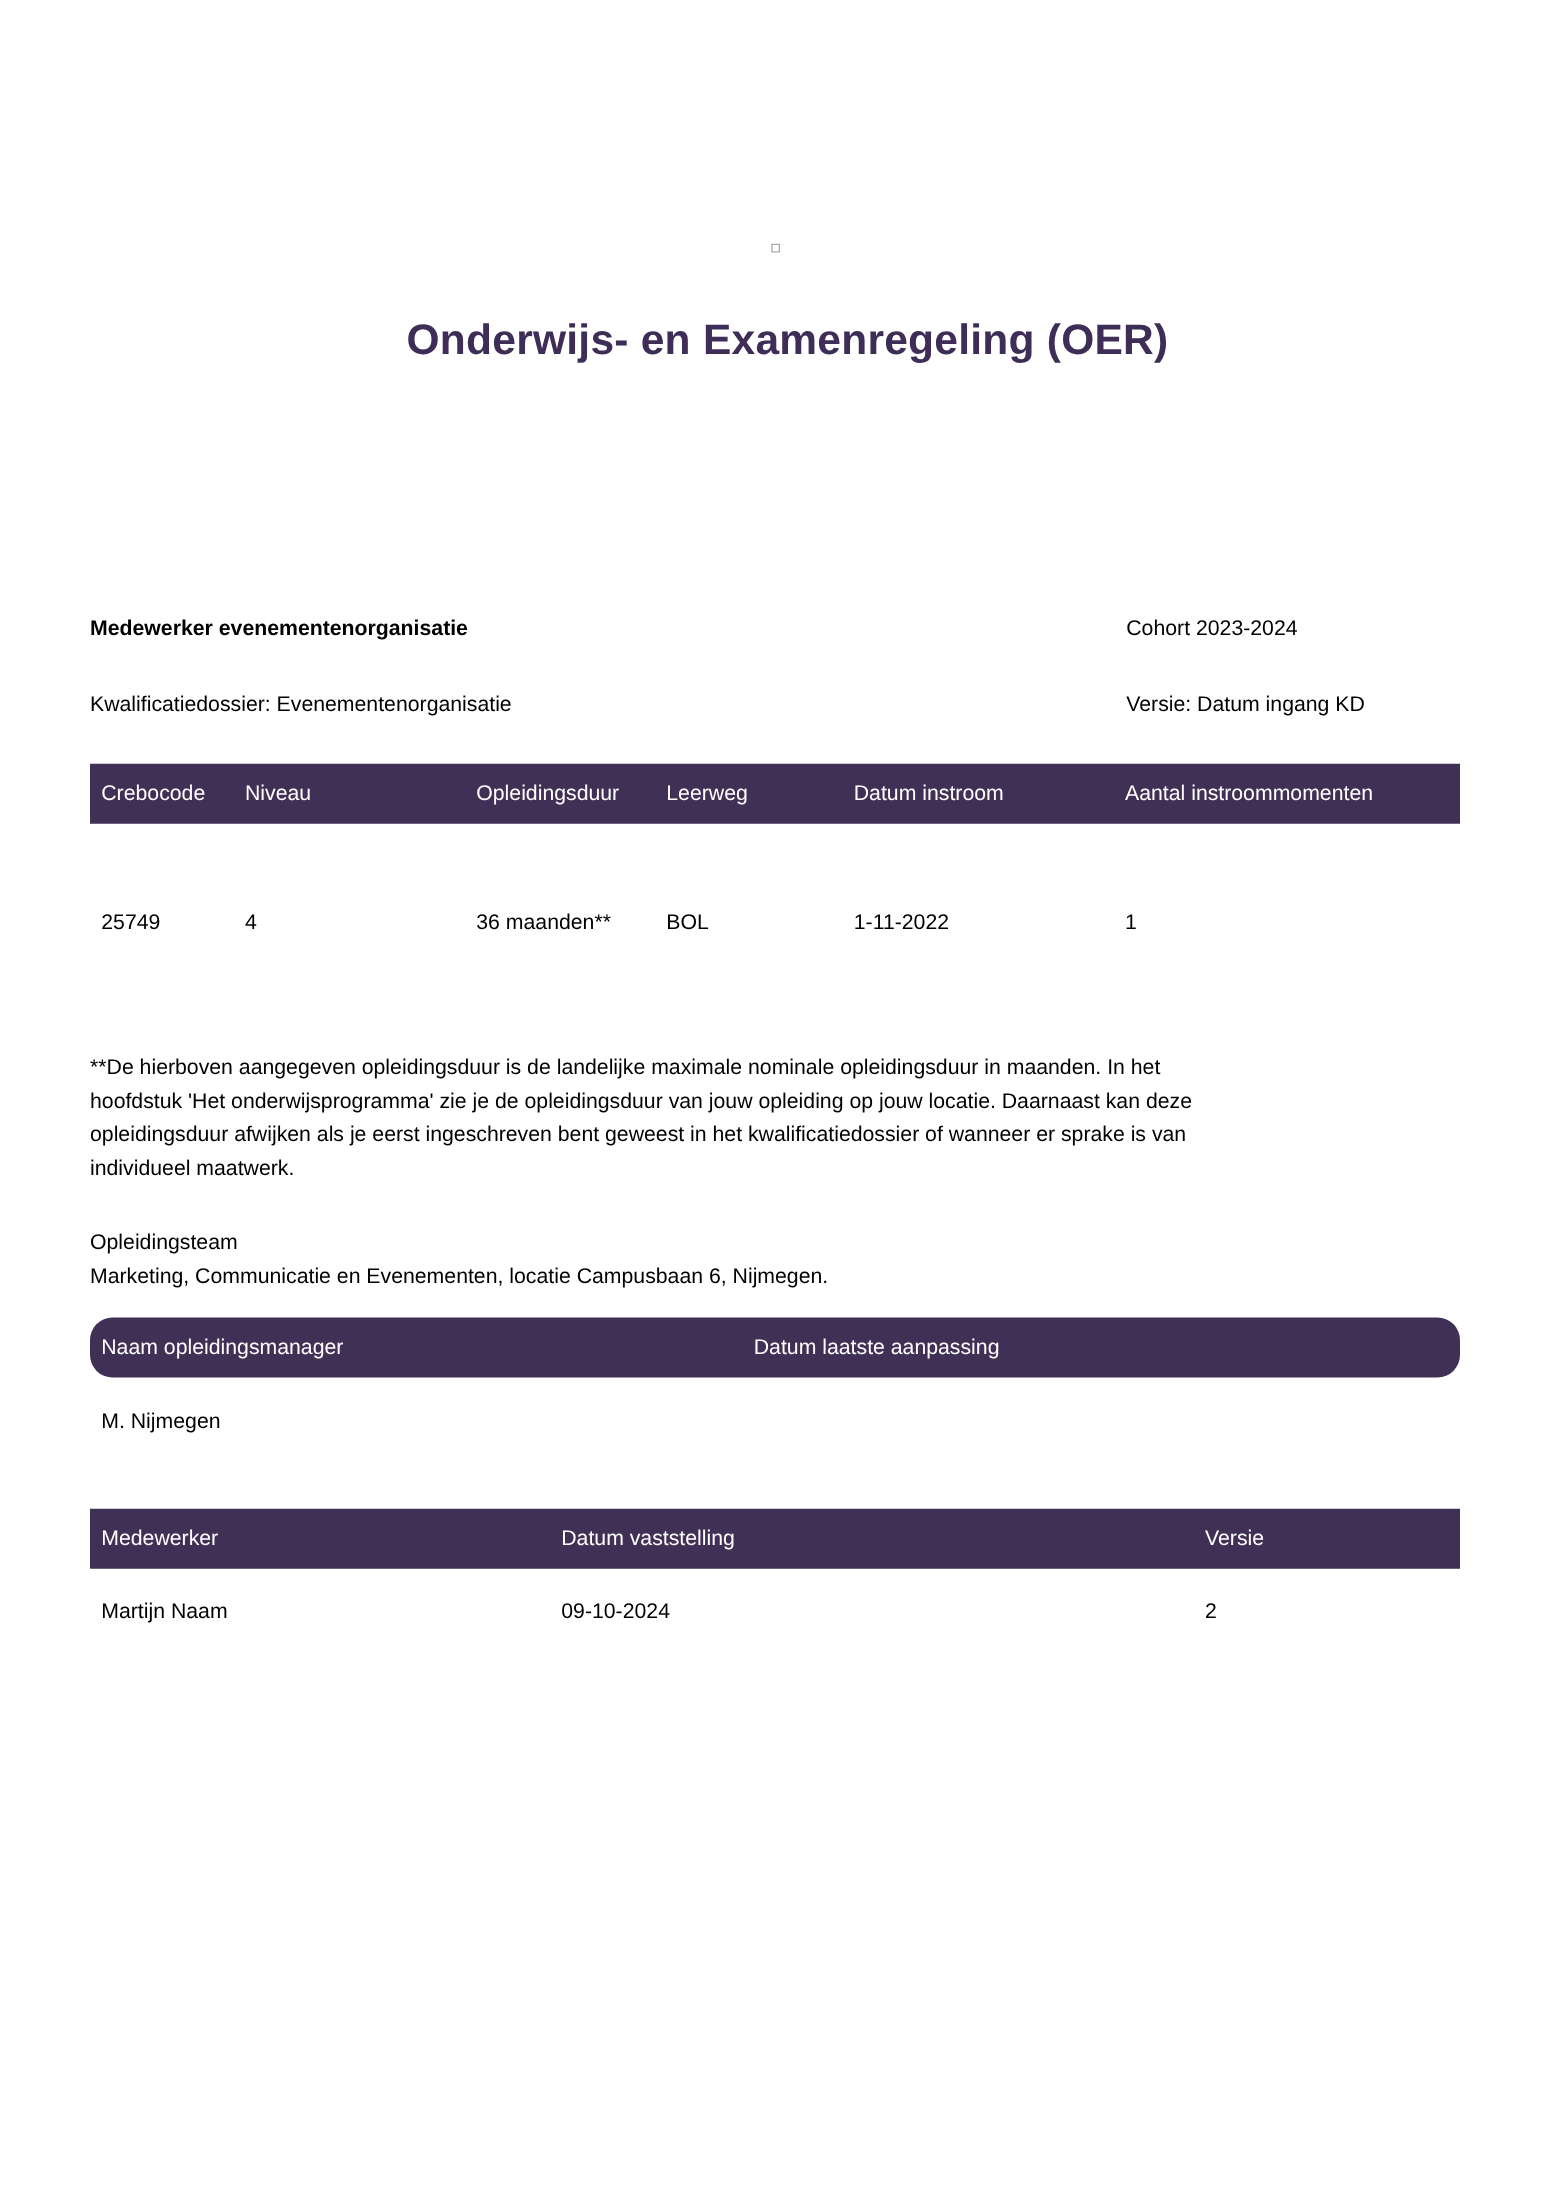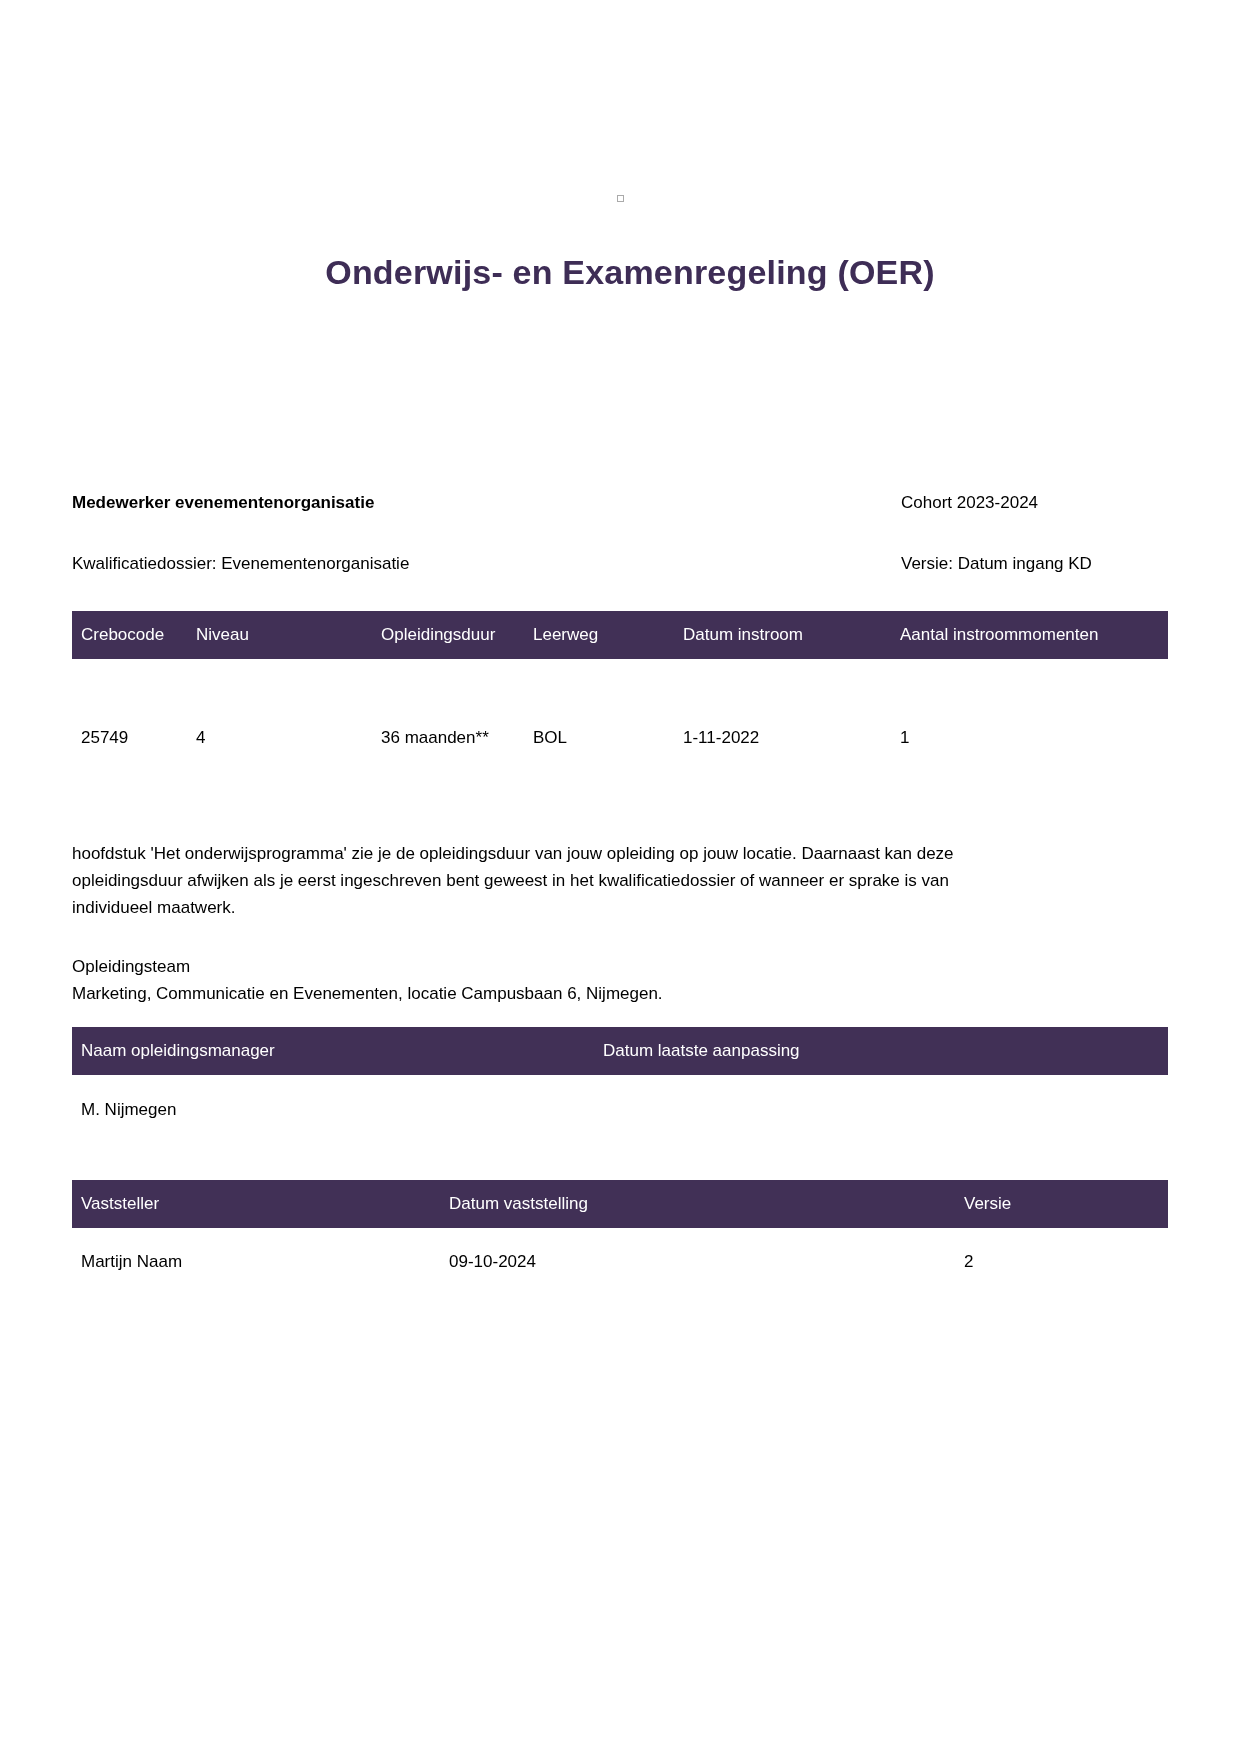--- a/index.html
+++ b/index.html
@@ -40,21 +40,21 @@
   .grid-approval { grid-template-columns:368px 515px 1fr; }
 
   .bar-program { margin-top:36px; }
   .trow-program { margin-top:68px; }
 
   .note { margin-top:91px; line-height:27px; }
   .note div { white-space:nowrap; }
 
   .team { margin-top:32px; line-height:27px; }
 
-  .bar-manager { margin-top:20px; }
+  .bar-manager { margin-top:20px;border-radius:18px; }
   .trow-manager { margin-top:24px; }
 
   .bar-approval { margin-top:59px; }
   .trow-approval { margin-top:23px; }
 </style>
 </head>
 <body>
 
 <div>
 
@@ -89,20 +89,21 @@
         <span>25749</span>
         <span>4</span>
         <span>36 maanden**</span>
         <span>BOL</span>
         <span>1-11-2022</span>
         <span>1</span>
       </div>
     </div>
 
     <div class="note">
+      <div>**De hierboven aangegeven opleidingsduur is de landelijke maximale nominale opleidingsduur in maanden. In het</div>
       <div>hoofdstuk 'Het onderwijsprogramma' zie je de opleidingsduur van jouw opleiding op jouw locatie. Daarnaast kan deze</div>
       <div>opleidingsduur afwijken als je eerst ingeschreven bent geweest in het kwalificatiedossier of wanneer er sprake is van</div>
       <div>individueel maatwerk.</div>
     </div>
 
     <div class="team">
       <div>Opleidingsteam</div>
       <div>Marketing, Communicatie en Evenementen, locatie Campusbaan 6, Nijmegen.</div>
     </div>
 
@@ -112,21 +113,21 @@
         <span>Datum laatste aanpassing</span>
       </div>
       <div class="trow trow-manager grid-manager">
         <span>M. Nijmegen</span>
         <span></span>
       </div>
     </div>
 
     <div>
       <div class="bar bar-approval grid-approval">
-        <span>Vaststeller</span>
+        <span>Medewerker</span>
         <span>Datum vaststelling</span>
         <span>Versie</span>
       </div>
       <div class="trow trow-approval grid-approval">
         <span>Martijn Naam</span>
         <span>09-10-2024</span>
         <span>2</span>
       </div>
     </div>
 

